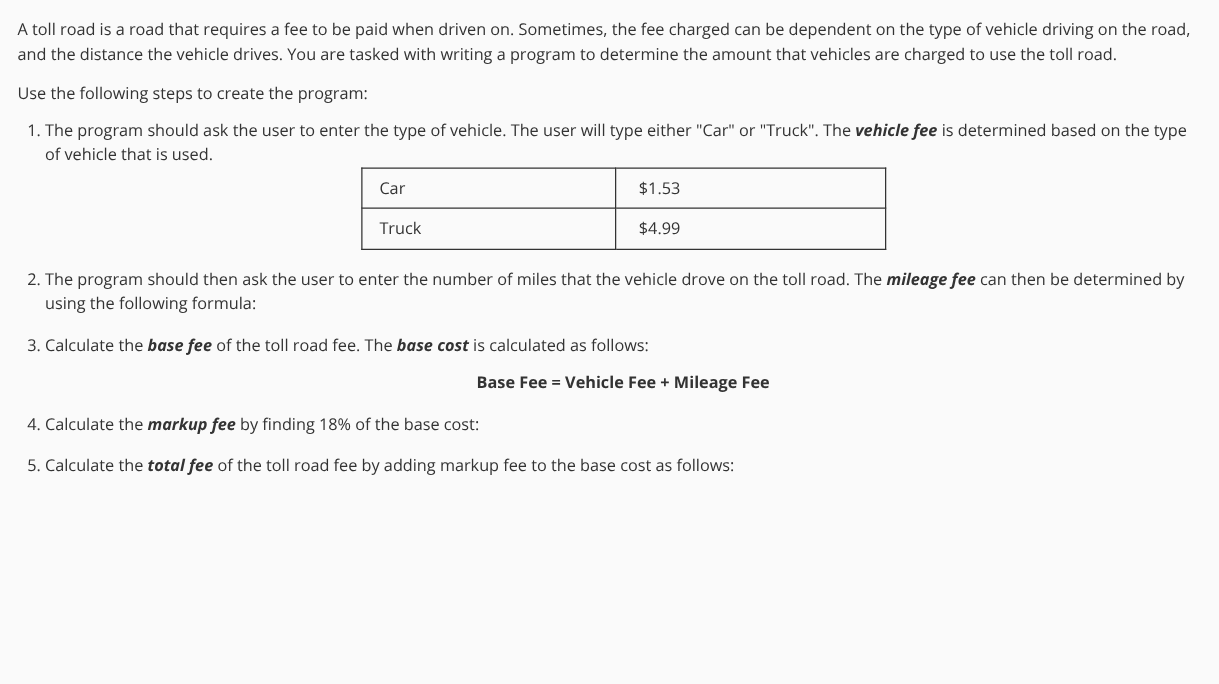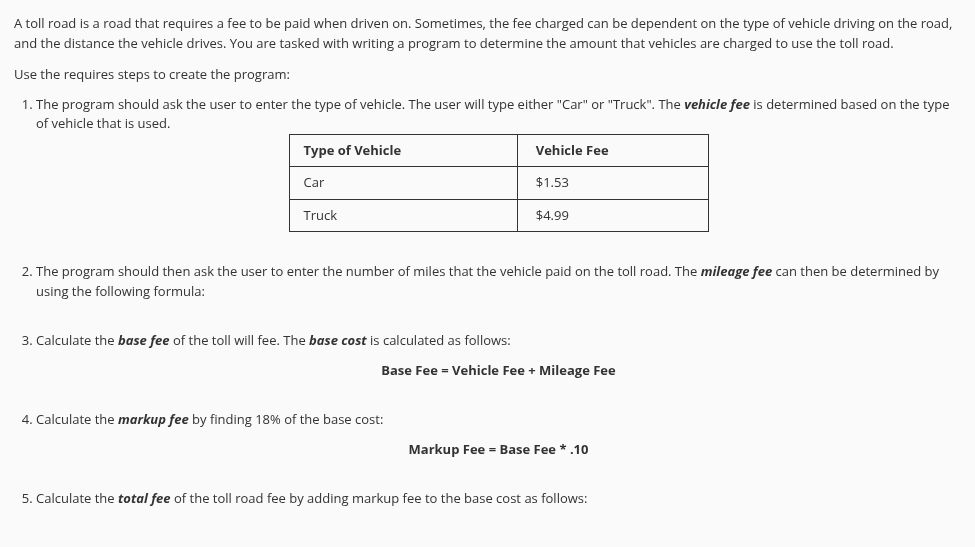--- a/index.html
+++ b/index.html
@@ -10,21 +10,21 @@
       margin: 0;
       padding: 10px 14px;
       width: 975px;
       box-sizing: border-box;
       line-height: 1.5;
     }
     p { margin: 4px 0 10px 0; }
     .intro { margin-bottom: 12px; }
     .steps-intro { margin-bottom: 10px; }
     ol { margin: 0 0 0 22px; padding: 0; }
-    ol > li { margin-bottom: 30px; }
+    ol > li { margin-bottom: 14px; }
     .table-title {
       text-align: center;
       font-weight: bold;
       font-style: italic;
       margin: 8px 0 8px 0;
     }
     table {
       border-collapse: collapse;
       margin: 0 auto 14px auto;
       width: 420px;
@@ -42,56 +42,51 @@
       font-weight: bold;
       margin: 10px 0 14px 0;
     }
     .bi { font-weight: bold; font-style: italic; }
   </style>
 </head>
 <body>
 
 <p class="intro">A toll road is a road that requires a fee to be paid when driven on.  Sometimes, the fee charged can be dependent on the type of vehicle driving on the road, and the distance the vehicle drives.  You are tasked with writing a program to determine the amount that vehicles are charged to use the toll road.</p>
 
-<p class="steps-intro">Use the requires steps to create the program:</p>
+<p class="steps-intro">Use the following steps to create the program:</p>
 
 <ol>
 
   <li>
     <span>The program should ask the user to enter the type of vehicle. The user will type either "Car" or "Truck".  The </span><span class="bi">vehicle fee</span><span> is determined based on the type of vehicle that is used.</span>
 
     <table>
       <tbody>
-          <tr>
-        <th>Type of Vehicle</th>
-        <th class="cell-fee">Vehicle Fee</th>
-      </tr>
       <tr>
         <td>Car</td>
         <td class="cell-fee">$1.53</td>
       </tr>
       <tr>
         <td>Truck</td>
         <td class="cell-fee">$4.99</td>
       </tr>
     </tbody>
       </table>
   </li>
 
   <li>
-    <span>The program should then ask the user to enter the number of miles that the vehicle paid on the toll road.  The </span><span class="bi">mileage fee</span><span> can then be determined by using the following formula:</span>
+    <span>The program should then ask the user to enter the number of miles that the vehicle drove on the toll road.  The </span><span class="bi">mileage fee</span><span> can then be determined by using the following formula:</span>
   </li>
 
   <li>
-    <span>Calculate the </span><span class="bi">base fee</span><span> of the toll will fee.  The </span><span class="bi">base cost</span><span> is calculated as follows:</span>
+    <span>Calculate the </span><span class="bi">base fee</span><span> of the toll road fee.  The </span><span class="bi">base cost</span><span> is calculated as follows:</span>
     <div class="formula">Base Fee = Vehicle Fee + Mileage Fee</div>
   </li>
 
   <li>
     <span>Calculate the </span><span class="bi">markup fee</span><span> by finding 18% of the base cost:</span>
-    <div class="formula">Markup Fee = Base Fee * .10</div>
   </li>
 
   <li>
     <span>Calculate the </span><span class="bi">total fee</span><span> of the toll road fee by adding markup fee to the base cost as follows:</span>
   </li>
 
 </ol>
 
 </body></html>

